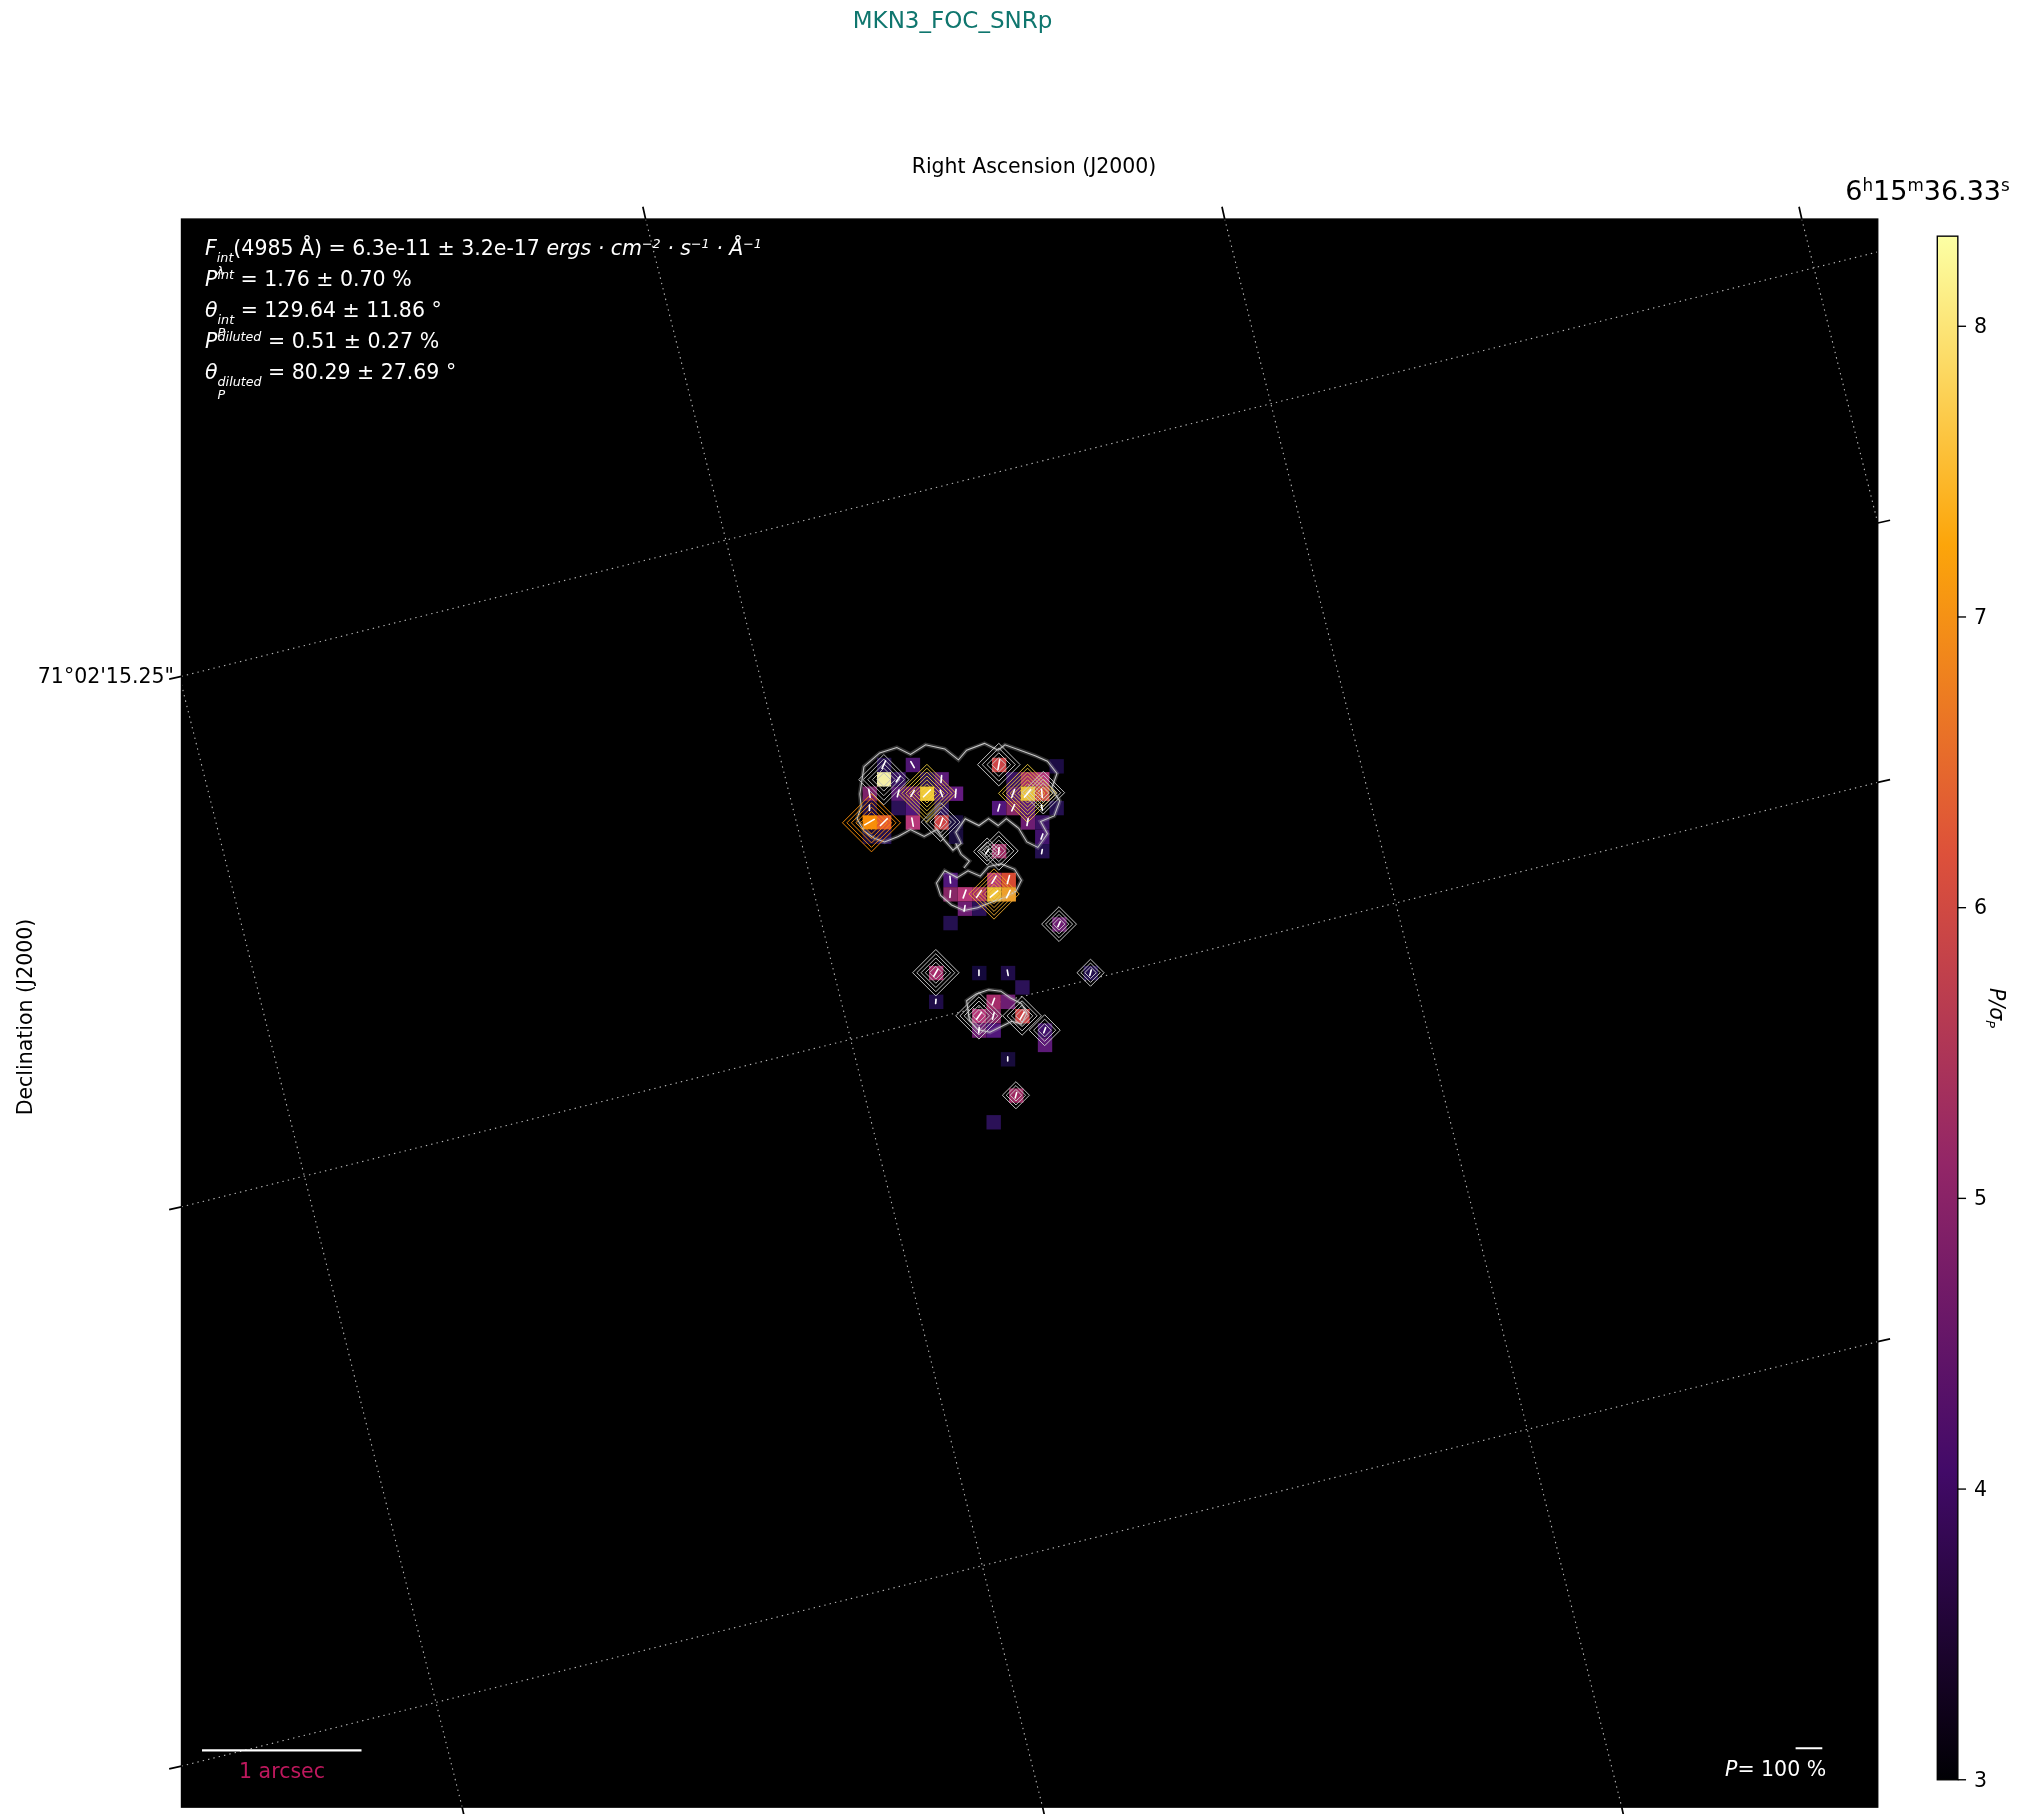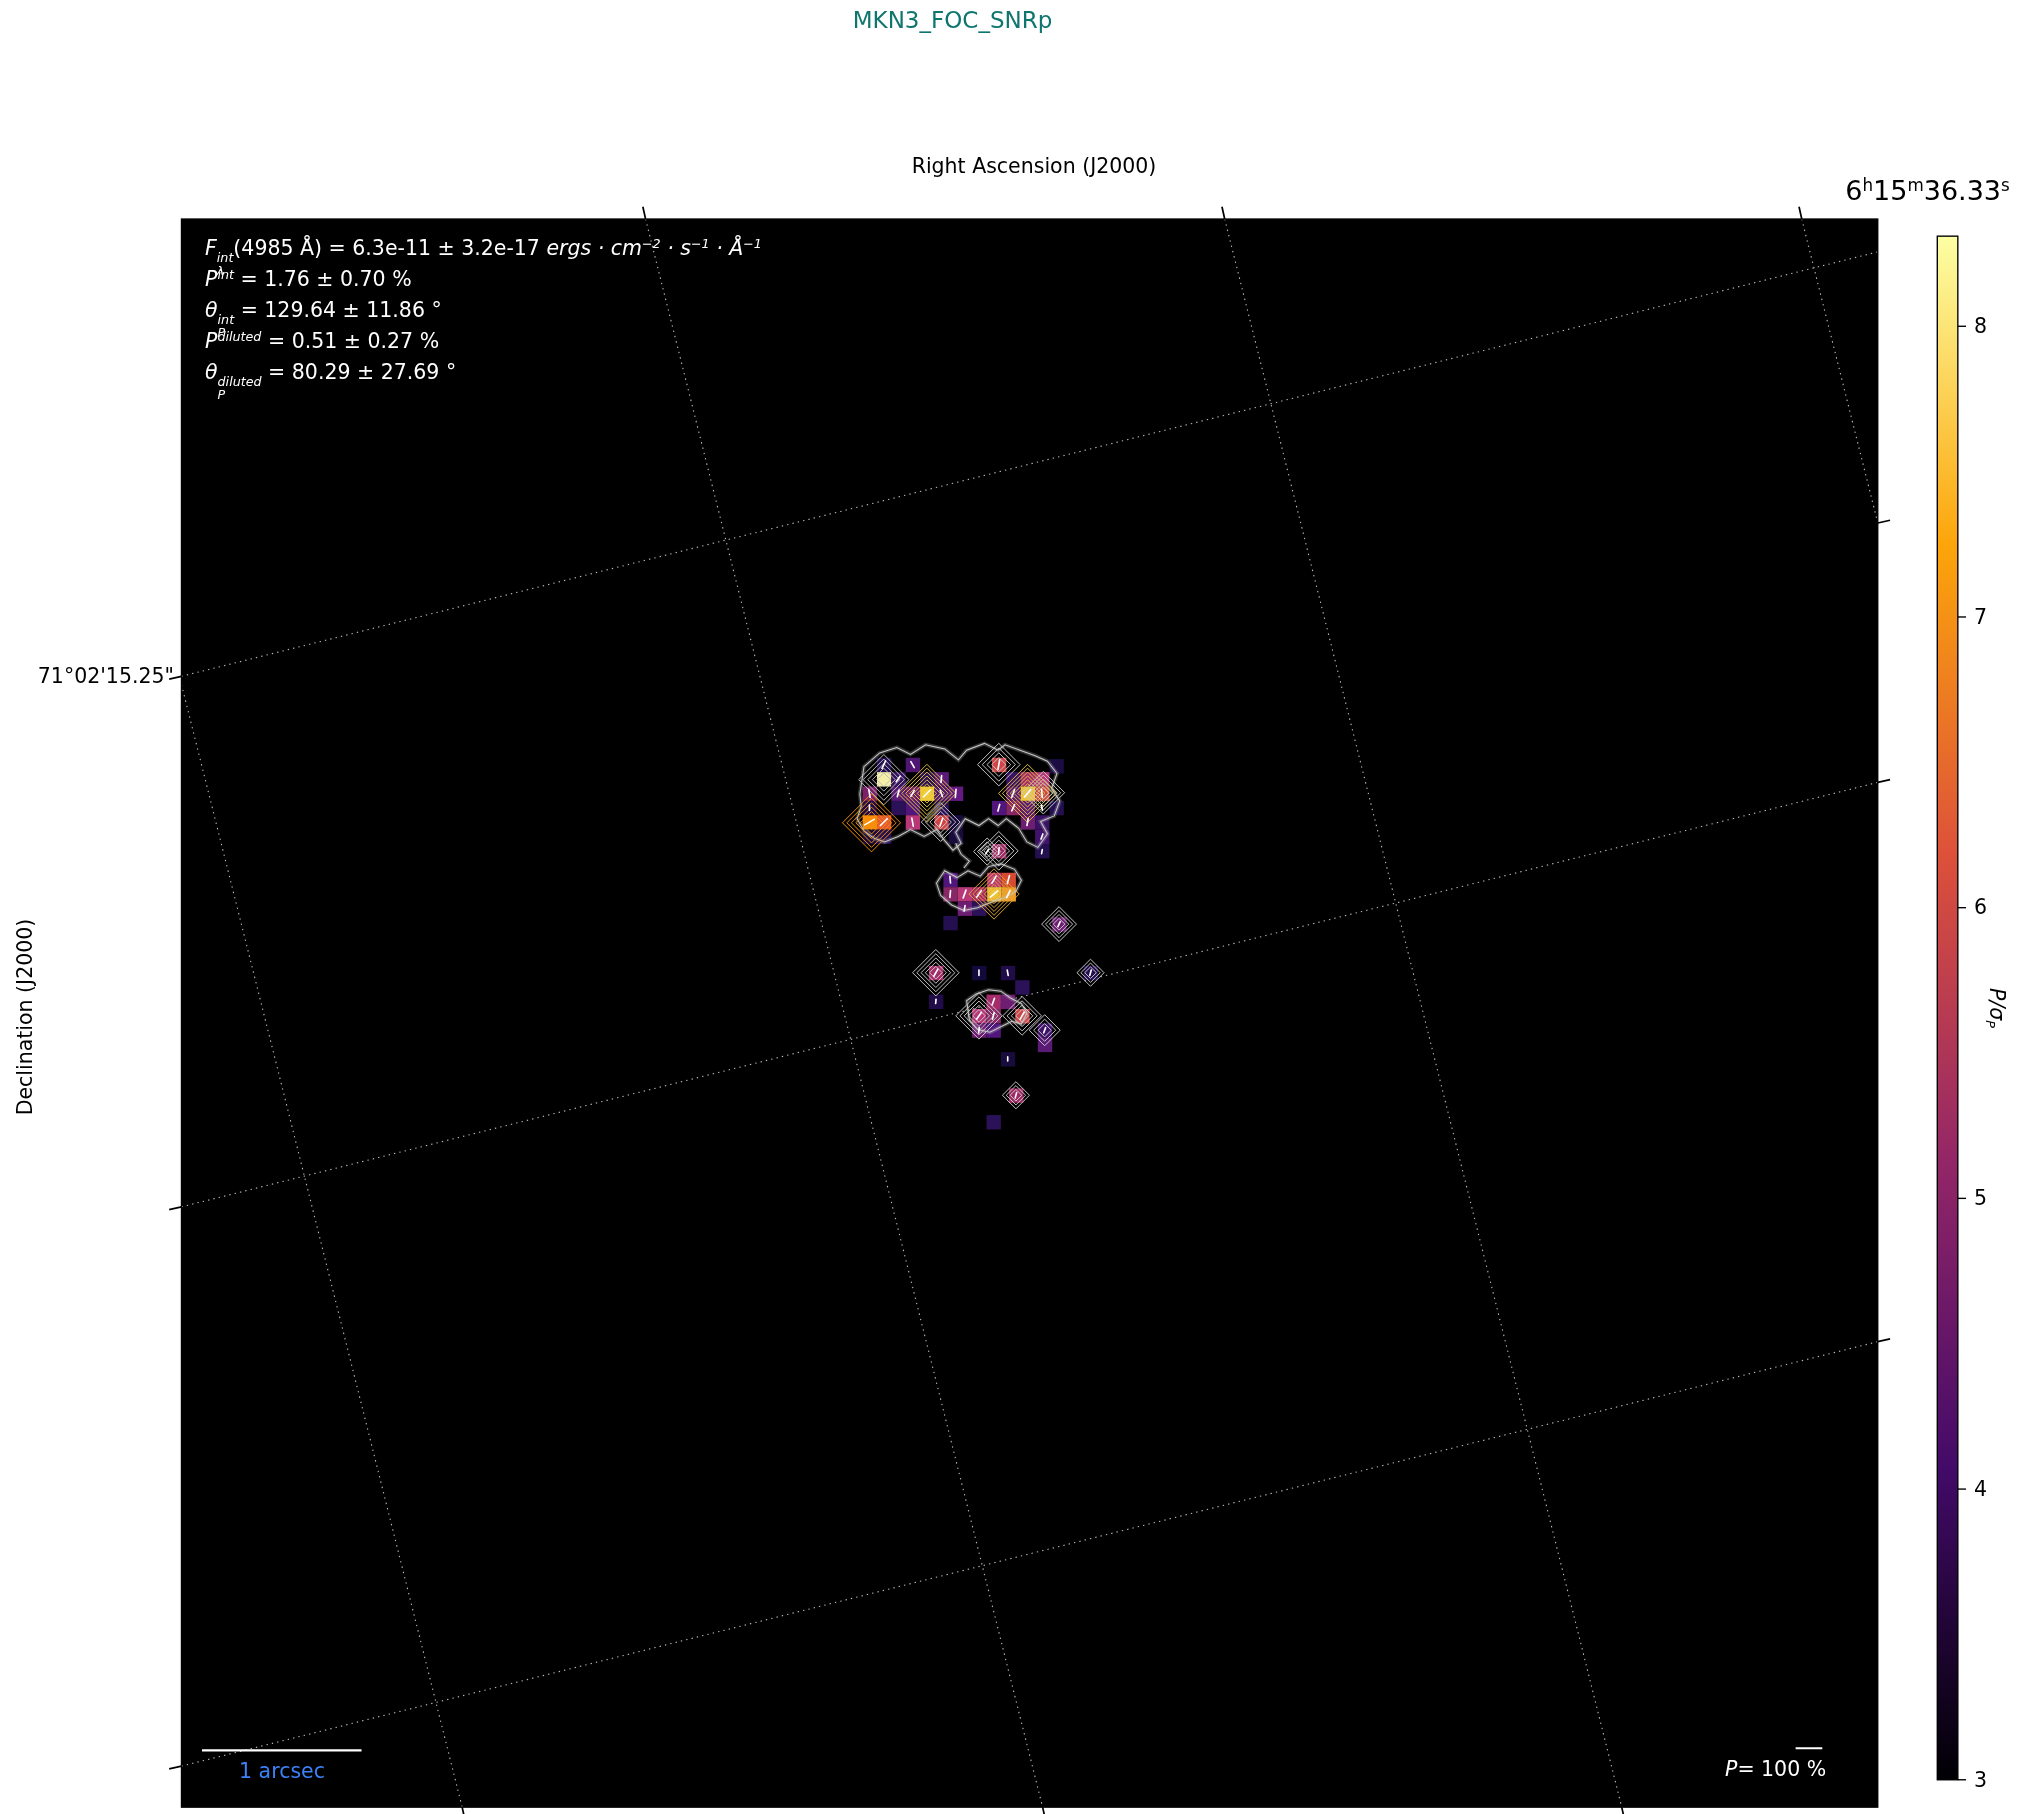--- a/index.html
+++ b/index.html
@@ -16,21 +16,21 @@
               font-size:20.5px;font-style:italic;}
   .cbar-ticklabel{position:absolute;font-size:20.5px;left:1974px;width:55px;text-align:left;}
   .annot{left:205px;top:236px;color:#fff;font-size:20.5px;}
   .annot .line{height:31px;white-space:nowrap;}
   .ss{font-size:0.62em;}
   sup.ss{vertical-align:0.55em;}
   sub.ss{vertical-align:-0.35em;}
   .stk{display:inline-flex;flex-direction:column;align-items:flex-start;vertical-align:-0.55em;
        line-height:1.05;font-size:0.62em;font-style:italic;}
   .ital{font-style:italic;}
-  .scalebar-label{left:202px;top:1759px;width:160px;text-align:center;color:#3b82f6;font-size:20.5px;}
+  .scalebar-label{left:202px;top:1759px;width:160px;text-align:center;color:#be185d;font-size:20.5px;}
   .polref-label{left:1725px;top:1757px;width:136px;color:#fff;font-size:20.5px;white-space:nowrap;}
 </style>
 </head>
 <body>
 
 <div id="stage">
 
   <svg id="map-svg" viewBox="0 0 2958 2650" xmlns="http://www.w3.org/2000/svg">
       <defs>
         <linearGradient id="cbgrad" x1="0" y1="0" x2="0" y2="1">

